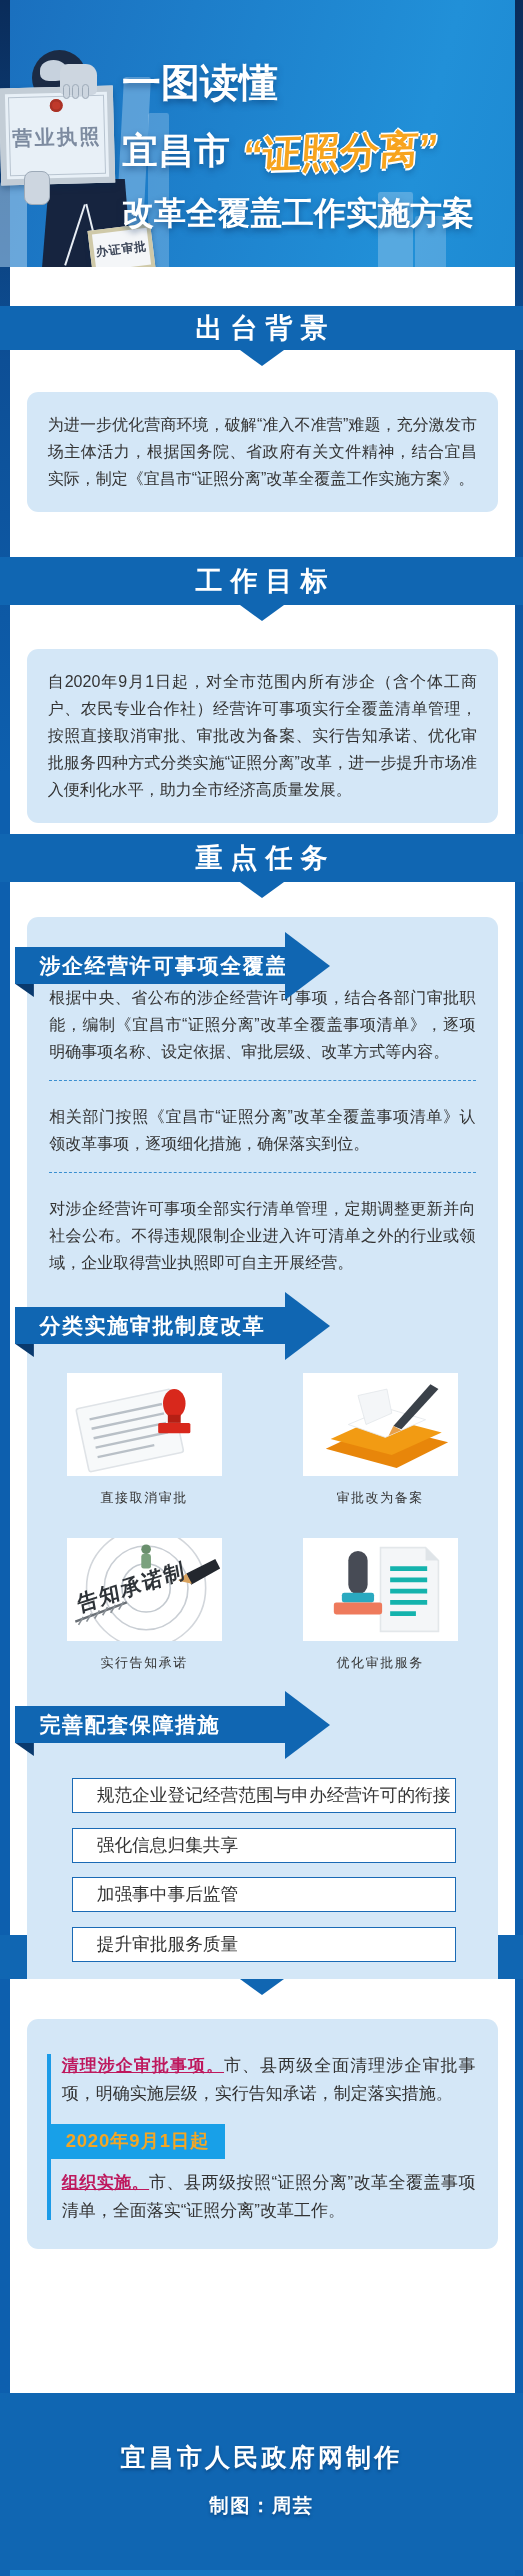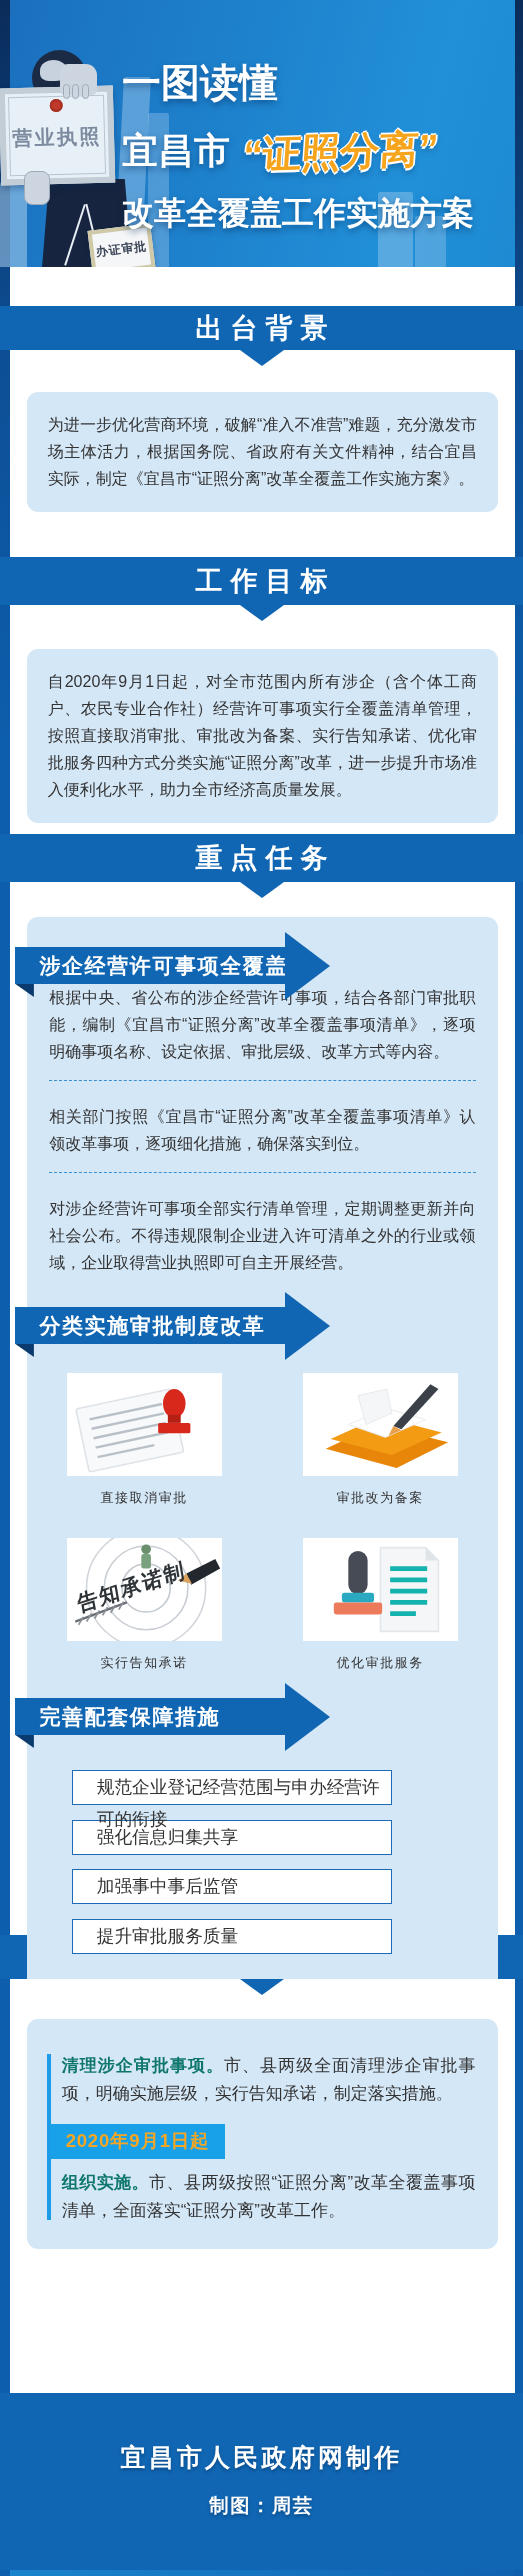--- a/index.html
+++ b/index.html
@@ -99,37 +99,37 @@
   .dashed { border-top:1.6px dashed #3a8fd0; margin:14.5px 22.5px 0; }
   .task-para + .dashed { margin-top:14.5px; }
   .rb2 { margin-top:31px; }
   .grid { margin:29px 40px 0; display:grid; grid-template-columns:155px 155px;
     column-gap:81px; row-gap:31px; }
   .cell { text-align:center; }
   .figure { width:155px; height:103px; background:#fff; position:relative; overflow:hidden; }
   .cap { margin-top:13px; font-size:13px; color:#333; letter-spacing:1.6px; }
   .promise-text { position:absolute; left:8px; top:35px; font-size:21px; font-weight:bold;
     color:#2e3338; letter-spacing:1.6px; transform:rotate(-18deg) skewX(-8deg); white-space:nowrap; }
-  .rb3 { margin-top:26px;text-align:center; }
+  .rb3 { margin-top:34px;text-align:center; }
   .measures { margin:35px 0 0 45px; }
-  .measure { width:320px; height:35px; background:#fff; border:1.6px solid #1a6ab5;
+  .measure { width:384px; height:35px; background:#fff; border:1.6px solid #1a6ab5;
     margin-bottom:14.5px; font-size:17.7px; color:#333; line-height:32px; padding-left:24px; }
 
   
   .card4 { height:414px; }
   .card4 .lightbox { position:relative; top:40px; padding:22.5px 19.3px 24px 0; }
   .timeline { position:relative; }
   .timeline::before { content:""; position:absolute; left:20px; top:1.6px; bottom:4.8px;
     width:4px; background:#1b9be8; }
   .step { position:relative; margin-bottom:16px; }
   .step:last-child { margin-bottom:0; }
   .badge { display:inline-block; margin-left:23px; background:#18a0e8; color:#f5a623;
     font-size:18.5px; font-weight:bold; padding:4px 16px 5.6px; letter-spacing:0.8px; }
   .step-text { margin:10.5px 3.2px 0 35px; font-size:17px; line-height:28px; color:#333; text-align:justify; }
-  .lead { color:#0f766e; font-weight:bold; }
+  .lead { color:#be185d; font-weight:bold;text-decoration:underline; }
 
   
   .footer { height:177px; background:#1066b2; text-align:center; padding-top:48px; }
   .f-line1 { color:#fff; font-size:25px; font-weight:bold; letter-spacing:3.2px;
     text-shadow:0 1.6px 3.2px rgba(0,30,70,.4); }
   .f-line2 { margin-top:17.7px; color:#fff; font-size:19.3px; font-weight:bold; letter-spacing:1.6px;
     text-shadow:0 1.6px 3.2px rgba(0,30,70,.4); }
 </style>
 </head>
 <body>

